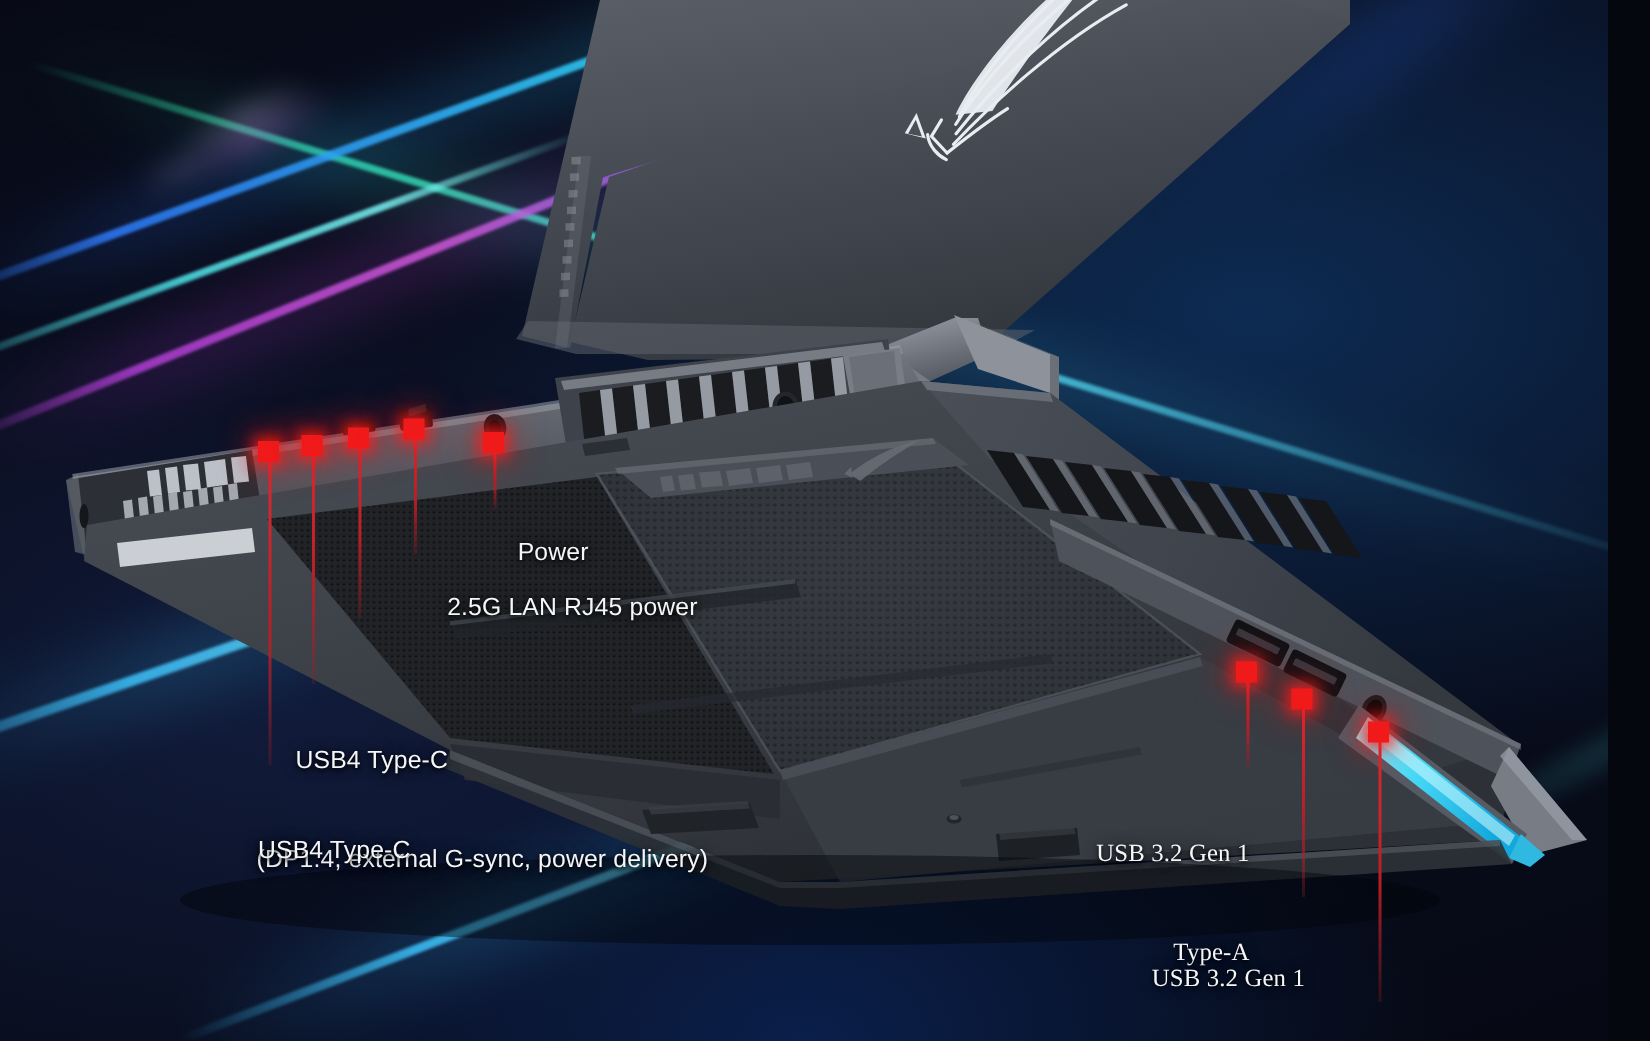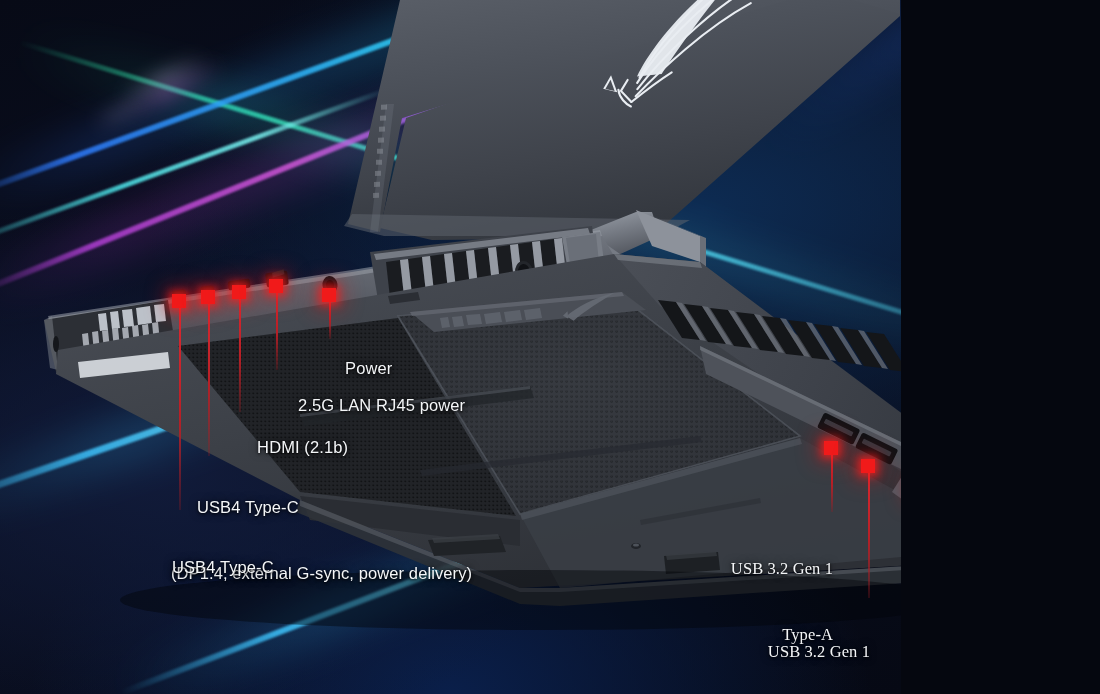--- a/index.html
+++ b/index.html
@@ -1,17 +1,17 @@
 <!DOCTYPE html>
 <html><head>
 <meta charset="utf-8">
 <style>
   html,body{margin:0;padding:0;background:#05070f;}
   #stage{
-    position:relative;width:901px;height:694px;overflow:hidden;
+    position:relative;width:1072px;height:694px;overflow:hidden;
     background:#070a14;
     font-family:"Liberation Sans","DejaVu Sans",sans-serif;
   }
   .layer{position:absolute;inset:0;}
 
   
   .bg-base{
     background:
       radial-gradient(900px 500px at 78% 30%, #0d2b52 0%, rgba(10,22,44,0) 62%),
       radial-gradient(700px 420px at 18% 68%, #111b3a 0%, rgba(8,12,26,0) 65%),
@@ -442,23 +442,20 @@
   <div class="layer">
 
     <div class="label" style="left:317px;top:335px;">
       <span>Power</span>
     </div>
 
     <div class="label" style="left:270px;top:372px;">
       <span>2.5G LAN RJ45 power</span>
     </div>
 
-    <div class="label" style="left:229px;top:414px;">
-      <span>HDMI (2.1b)</span>
-    </div>
 
     <div class="label" style="left:197px;top:452px;">
       <div>USB4 Type-C</div>
       <div style="margin-left:-26px;">(DP1.4, external G-sync, power delivery)</div>
     </div>
 
     <div class="label" style="left:172px;top:512px;">
       <div>USB4 Type-C</div>
     </div>
 

